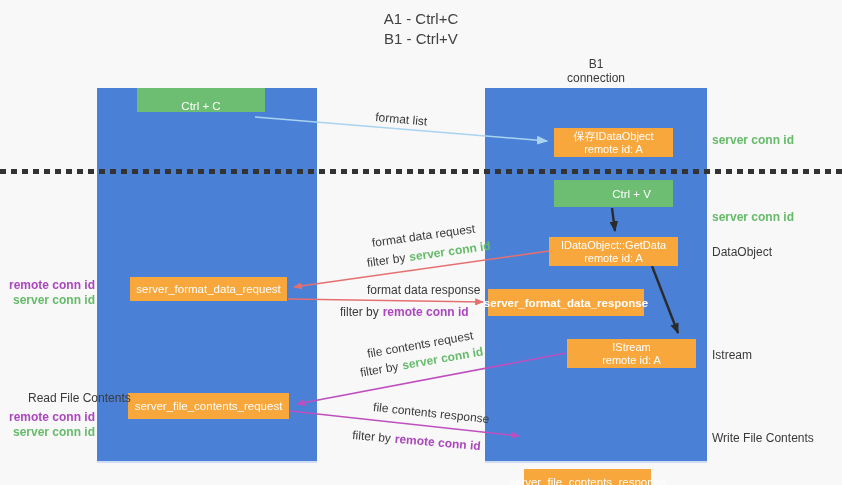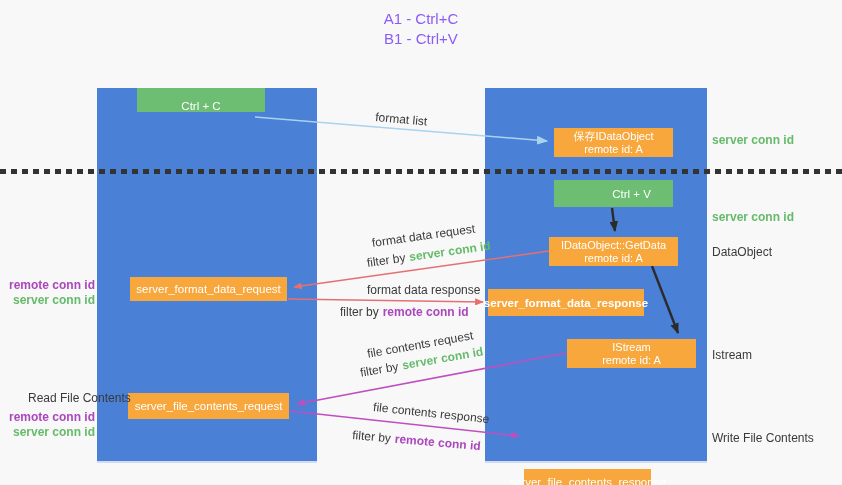--- a/index.html
+++ b/index.html
@@ -1,21 +1,21 @@
 <!DOCTYPE html>
 <html><head>
 <meta charset="utf-8">
 <style>
   html,body{margin:0;padding:0;}
   body{background:#e9e9ea;font-family:"Liberation Sans",sans-serif;}
   .stage{position:relative;width:842px;height:485px;background:#f8f8f9;overflow:hidden;
          -webkit-font-smoothing:antialiased;}
   .abs{position:absolute;}
   
-  .title{left:0;top:9px;width:842px;text-align:center;color:#8b5cf6;font-size:15px;line-height:20px;}
+  .title{left:0;top:9px;width:842px;text-align:center;color:#404040;font-size:15px;line-height:20px;}
   
   .col-head{text-align:center;color:#3a3a3a;font-size:12px;line-height:14px;top:57px;}
   .col-head.a1{left:97px;width:220px;}
   .col-head.b1{left:485px;width:222px;}
   
   .column{top:88px;height:373px;background:#4a80d6;border-bottom:2px solid #cfdcf3;z-index:1;}
   .column.a1{left:97px;width:220px;}
   .column.b1{left:485px;width:222px;}
   
   .dotted{left:0;top:169px;width:842px;height:5px;z-index:4;
@@ -56,20 +56,24 @@
 </head>
 <body>
 
 <div class="stage">
 
   <div class="abs title">
     <div>A1 - Ctrl+C</div>
     <div>B1 - Ctrl+V</div>
   </div>
 
+  <div class="abs col-head b1">
+    <div>B1</div>
+    <div>connection</div>
+  </div>
 
   <div class="abs column a1"></div>
   <div class="abs column b1"></div>
 
   <svg class="abs arrows" width="842" height="485" viewBox="0 0 842 485">
     <defs>
       <marker id="ah-blue" viewBox="0 0 10 8" refX="9" refY="4" markerWidth="7" markerHeight="5.6" orient="auto">
         <path d="M0,0 L10,4 L0,8 z" fill="#a9d3ef"></path>
         </marker>
       <marker id="ah-red" viewBox="0 0 10 8" refX="9" refY="4" markerWidth="5.5" markerHeight="4.4" orient="auto">

